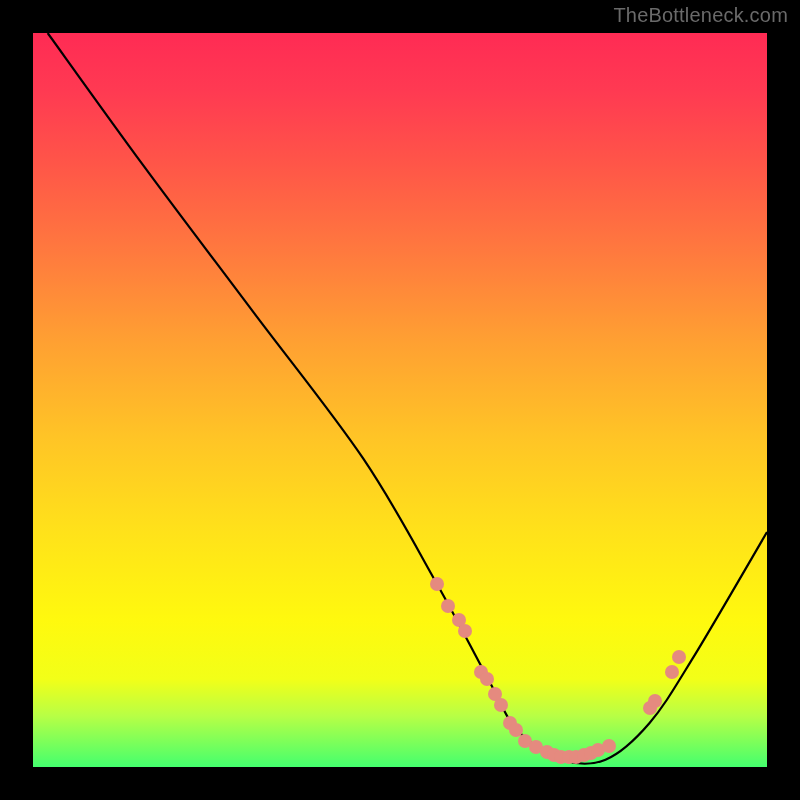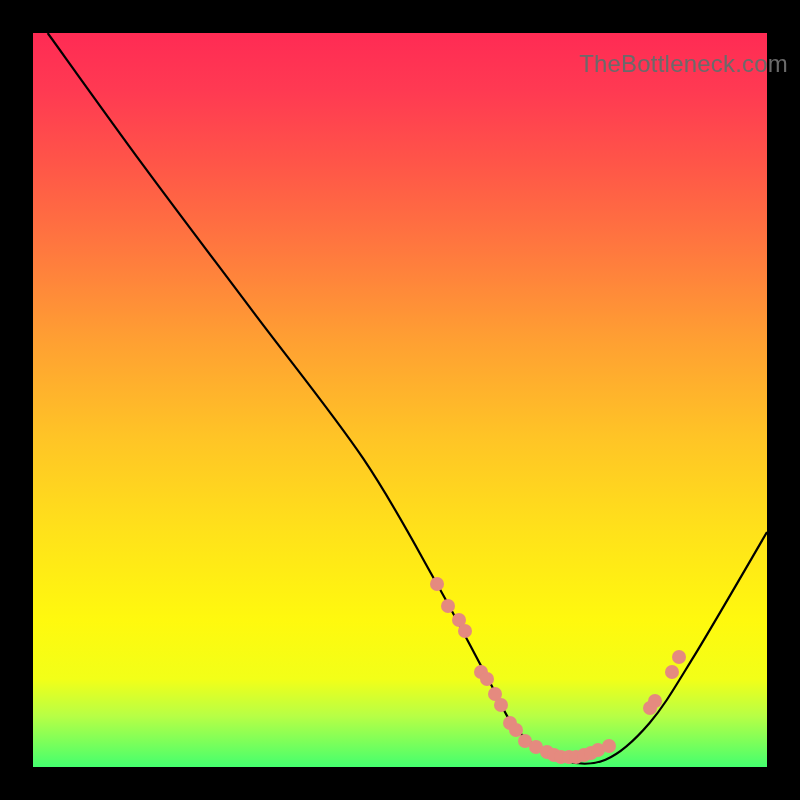--- a/index.html
+++ b/index.html
@@ -9,25 +9,24 @@
     background: #000;
     position: relative;
     font-family: Arial, sans-serif;
     overflow: hidden;
   }
   .watermark {
     position: absolute;
     top: 4px;
     right: 12px;
     color: #6a6a6a;
-    font-size: 24px;
+    font-size: 20px;
     font-weight: 500;
     z-index: 50;
     letter-spacing: 0.2px;
-    margin-top: 46px;
   }
   .plot-area {
     position: absolute;
     left: 33px;
     top: 33px;
     width: 734px;
     height: 734px;
     background: linear-gradient(to bottom,
       #ff2b54 0%,
       #ff3a52 8%,

